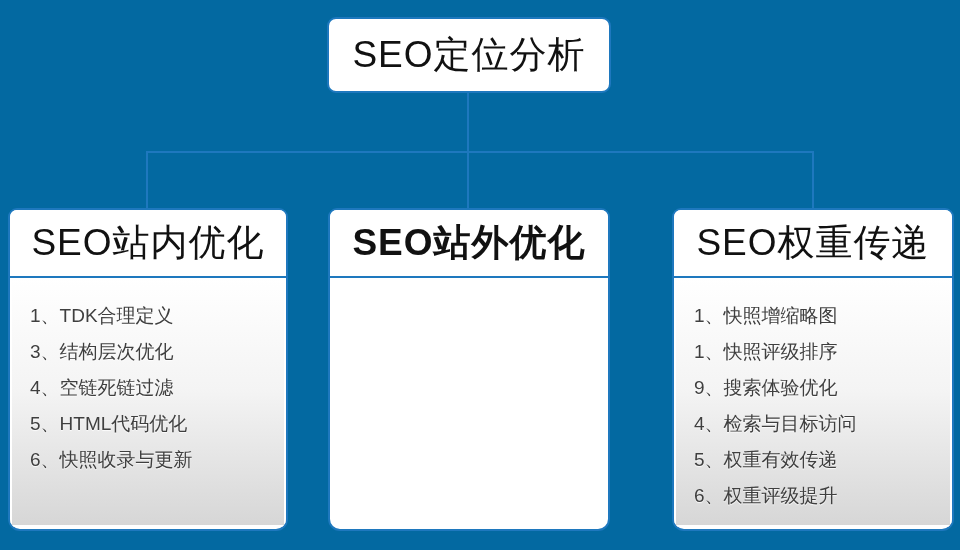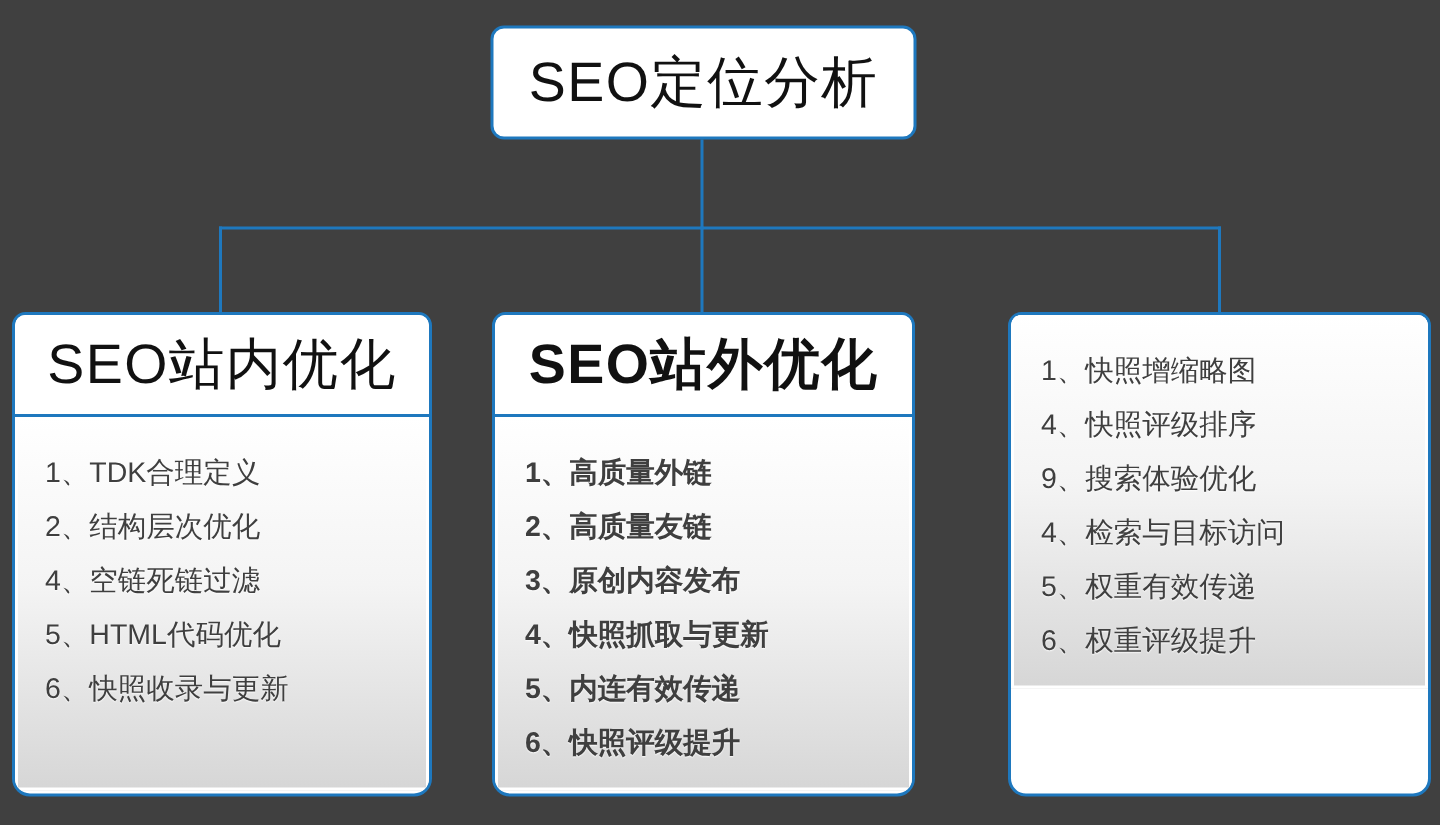--- a/index.html
+++ b/index.html
@@ -6,21 +6,21 @@
     --blue:#1E78BE;
     --title-color:#111111;
     --item-color:#3F3F3F;
   }
   *{margin:0;padding:0;box-sizing:border-box;}
   html,body{background:#ffffff;}
   body{font-family:"Liberation Sans", sans-serif;}
   #canvas{
     position:relative;
     width:960px;height:550px;
-    background:#404040;
+    background:#0369a1;
     overflow:hidden;
   }
   
   .root-node{
     position:absolute;left:327px;top:17px;width:284px;height:76px;
     background:#ffffff;
     border:2px solid var(--blue);
     border-radius:9px;
     display:flex;align-items:center;justify-content:center;
     font-size:37px;letter-spacing:1px;color:var(--title-color);
@@ -77,43 +77,36 @@
   <div class="conn conn-v-top"></div>
   <div class="conn conn-h"></div>
   <div class="conn conn-v-left"></div>
   <div class="conn conn-v-mid"></div>
   <div class="conn conn-v-right"></div>
 
   <div class="column col-0">
     <div class="branch-title">SEO站内优化</div>
     <ul class="branch-body">
       <li>1、TDK合理定义</li>
-      <li>2、结构层次优化</li>
+      <li>3、结构层次优化</li>
       <li>4、空链死链过滤</li>
       <li>5、HTML代码优化</li>
       <li>6、快照收录与更新</li>
     </ul>
   </div>
 
   <div class="column col-1">
     <div class="branch-title">SEO站外优化</div>
-    <ul class="branch-body">
-      <li>1、高质量外链</li>
-      <li>2、高质量友链</li>
-      <li>3、原创内容发布</li>
-      <li>4、快照抓取与更新</li>
-      <li>5、内连有效传递</li>
-      <li>6、快照评级提升</li>
-    </ul>
   </div>
 
   <div class="column col-2">
+    <div class="branch-title">SEO权重传递</div>
     <ul class="branch-body">
       <li>1、快照增缩略图</li>
-      <li>4、快照评级排序</li>
+      <li>1、快照评级排序</li>
       <li>9、搜索体验优化</li>
       <li>4、检索与目标访问</li>
       <li>5、权重有效传递</li>
       <li>6、权重评级提升</li>
     </ul>
   </div>
 
 </div>
 
 </body></html>

